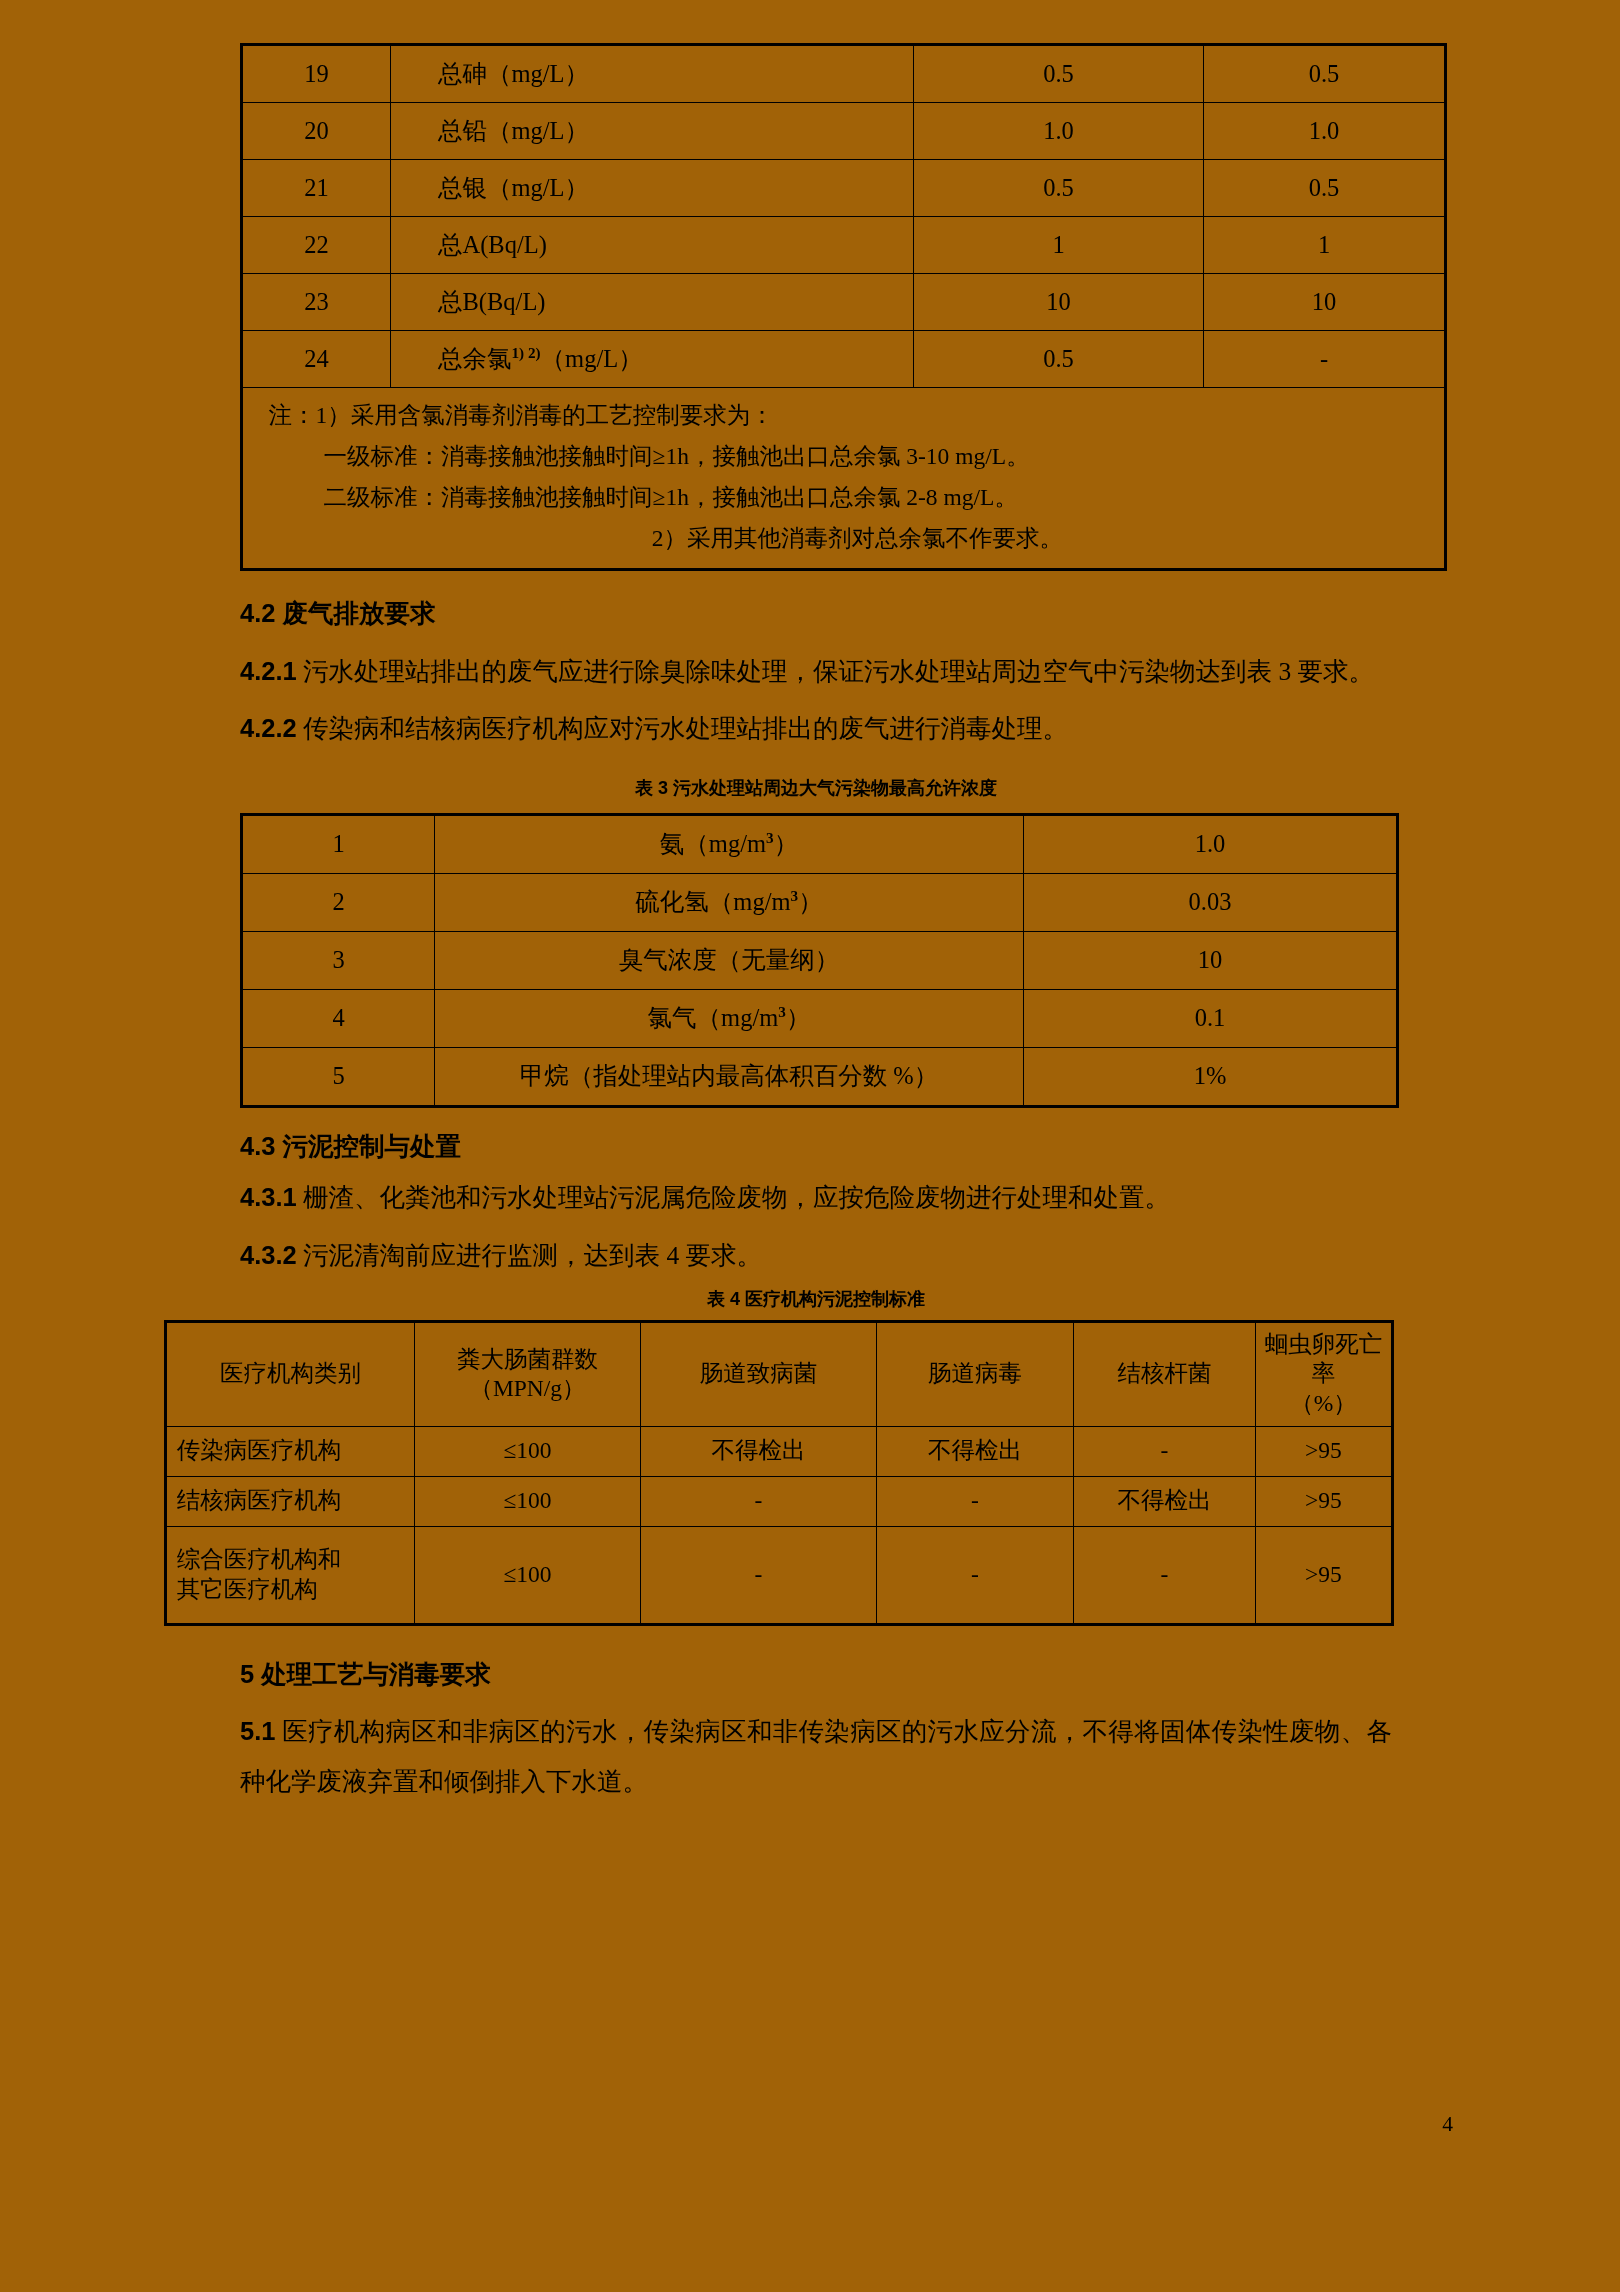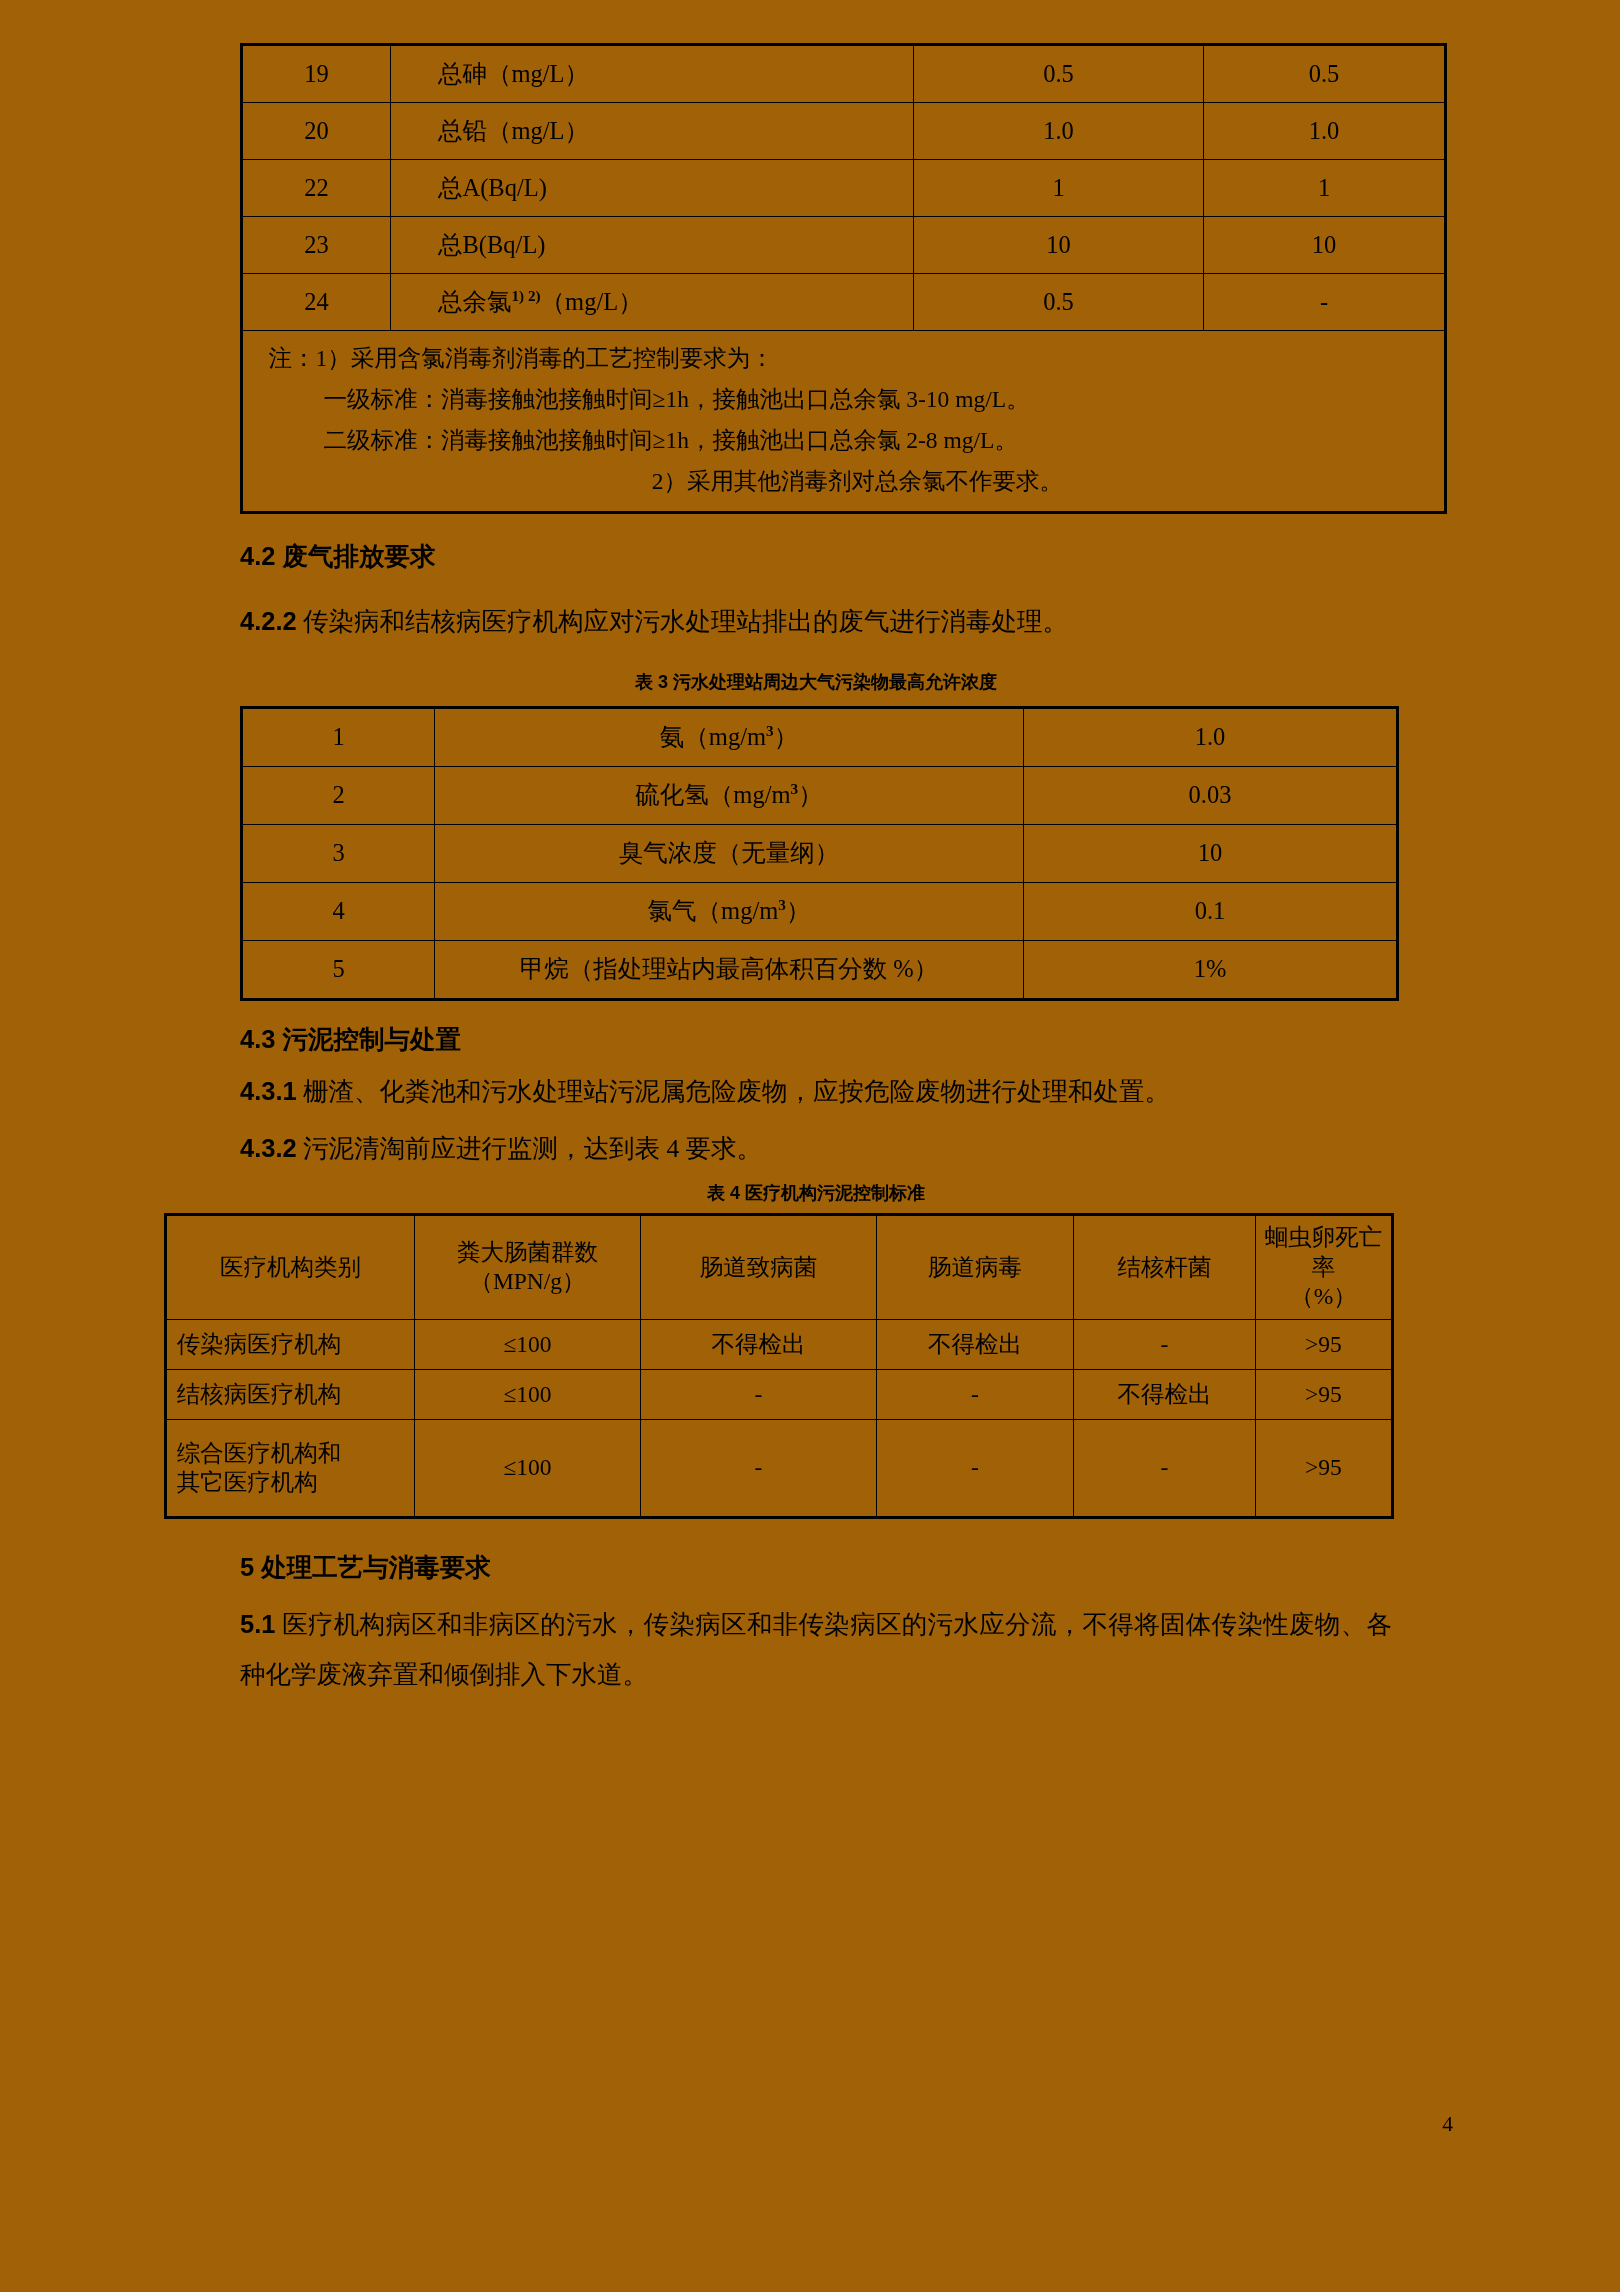--- a/index.html
+++ b/index.html
@@ -146,20 +146,26 @@
           <td class="c-v1">0.5</td>
           <td class="c-v2">0.5</td>
         </tr>
         <tr>
           <td class="c-no">20</td>
           <td class="c-item">总铅（mg/L）</td>
           <td class="c-v1">1.0</td>
           <td class="c-v2">1.0</td>
         </tr>
         <tr>
+          <td class="c-no">21</td>
+          <td class="c-item">总银（mg/L）</td>
+          <td class="c-v1">0.5</td>
+          <td class="c-v2">0.5</td>
+        </tr>
+        <tr>
           <td class="c-no">22</td>
           <td class="c-item">总A(Bq/L)</td>
           <td class="c-v1">1</td>
           <td class="c-v2">1</td>
         </tr>
         <tr>
           <td class="c-no">23</td>
           <td class="c-item">总B(Bq/L)</td>
           <td class="c-v1">10</td>
           <td class="c-v2">10</td>
@@ -180,20 +186,24 @@
         </tr>
       </tbody>
     </table>
 
     <div class="sp-28"></div>
 
     <div class="h-section">4.2 废气排放要求</div>
 
     <div class="sp-18"></div>
 
+    <p class="para">
+      <b>4.2.1</b>
+      <span>污水处理站排出的废气应进行除臭除味处理，保证污水处理站周边空气中污染物达到表 3 要求。</span>
+    </p>
 
     <div class="sp-8"></div>
 
     <p class="para">
       <b>4.2.2</b>
       <span>传染病和结核病医疗机构应对污水处理站排出的废气进行消毒处理。</span>
     </p>
 
     <div class="sp-24"></div>
 

